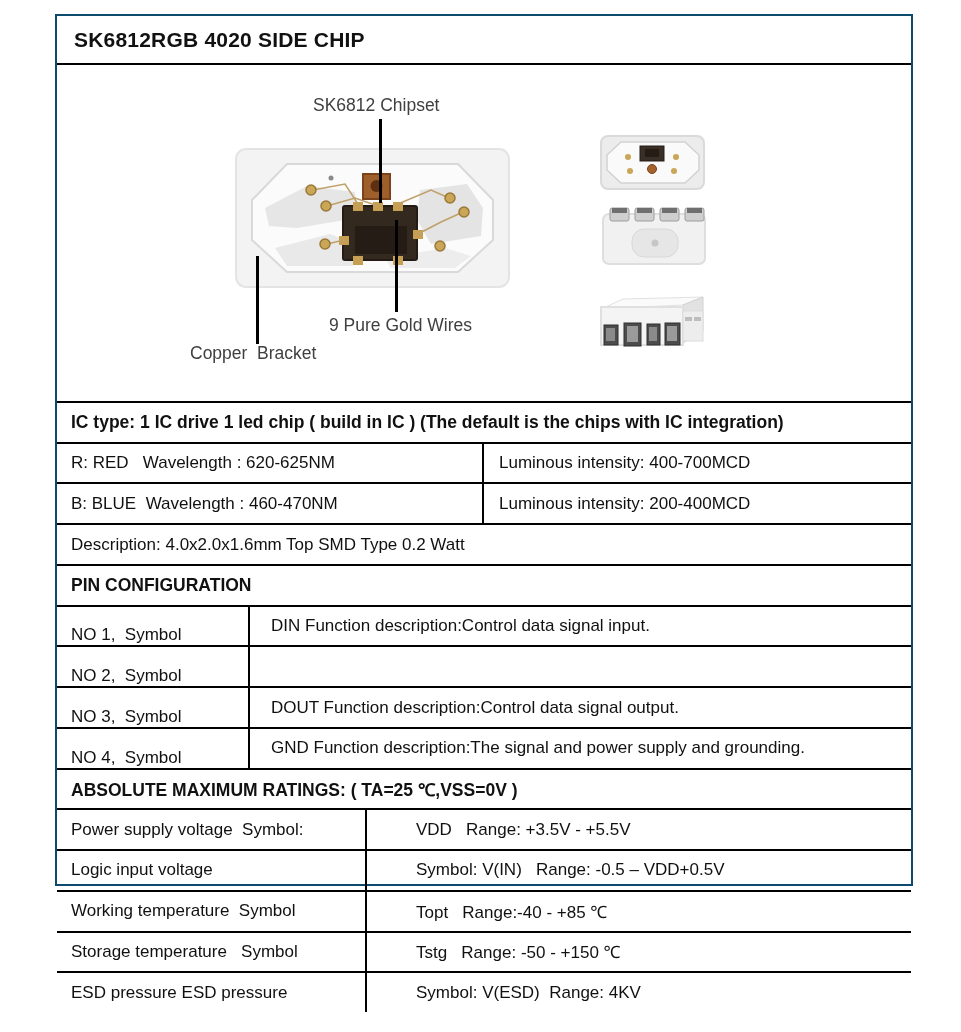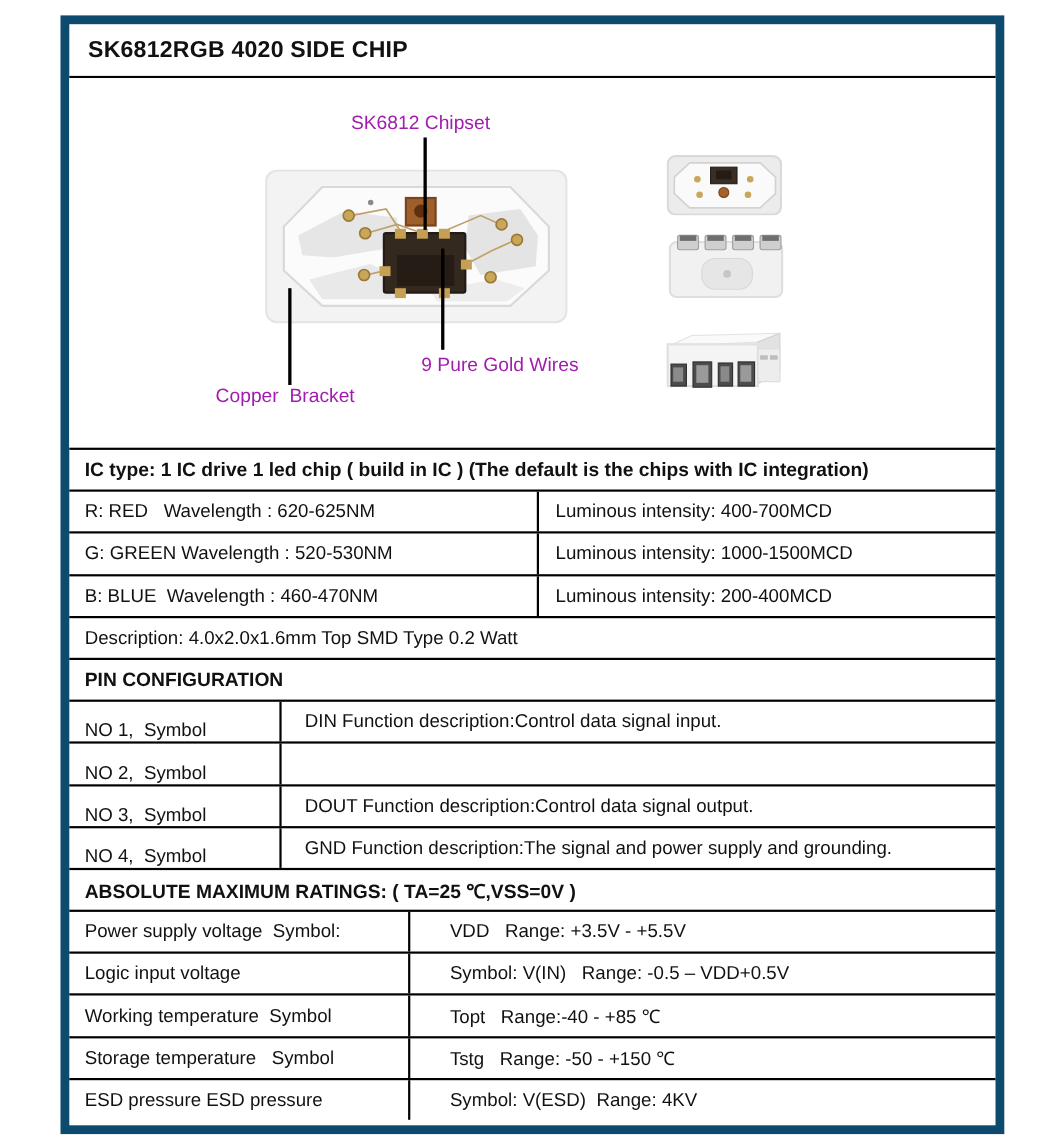--- a/index.html
+++ b/index.html
@@ -1,46 +1,46 @@
 <!DOCTYPE html>
 <html><head>
 <meta charset="utf-8">
 <style>
   html,body{margin:0;padding:0;background:#ffffff;}
   body{width:961px;height:1032px;position:relative;font-family:"Liberation Sans",sans-serif;color:#111;}
-  .doc{position:absolute;left:55px;top:14px;width:858px;height:1017px;border:8px solid #0c4a6e;box-sizing:border-box;background:#fff;}
+  .doc{position:absolute;left:55px;top:14px;width:858px;height:872px;border:2px solid #0c4a6e;box-sizing:border-box;background:#fff;}
   .title-bar{height:49px;border-bottom:2px solid #000;box-sizing:border-box;display:flex;align-items:center;padding-left:17px;}
   .title-bar span{font-size:21px;font-weight:bold;letter-spacing:.2px;white-space:pre;}
   .figure{position:relative;height:338px;border-bottom:2px solid #000;box-sizing:border-box;background:#fff;overflow:hidden;}
-  .lbl{position:absolute;font-size:17.5px;color:#a21caf;white-space:pre;}
+  .lbl{position:absolute;font-size:17.5px;color:#404040;white-space:pre;}
   .callout{position:absolute;width:3px;background:#000;z-index:5;}
   .line-chipset{left:322px;top:54px;height:84px;}
   .line-wires{left:338px;top:155px;height:92px;}
   .line-bracket{left:199px;top:191px;height:88px;}
   .lbl-chipset{left:256px;top:30px;}
-  .lbl-wires{left:272px;top:250px;margin-left:48px;}
+  .lbl-wires{left:272px;top:250px;}
   .lbl-bracket{left:133px;top:278px;}
   .chip-main{position:absolute;left:178px;top:83px;}
   .chip-front{position:absolute;left:543px;top:70px;}
   .chip-back{position:absolute;left:543px;top:140px;}
   .chip-side{position:absolute;left:536px;top:222px;}
   .table{display:flex;flex-direction:column;height:609px;}
   .row{flex:1;border-bottom:2px solid #000;box-sizing:border-box;display:flex;align-items:stretch;}
   .row:last-child{border-bottom:none;}
   .cell{display:flex;align-items:center;font-size:17px;box-sizing:border-box;padding-left:14px;}
   .cell span{white-space:pre;}
   .full .cell{width:100%;}
   .bold .cell span{font-weight:bold;font-size:17.5px;}
   .cell-l{border-right:2px solid #000;}
   .c50 .cell-l{width:427px;flex:none;}
   .c50 .cell-r{flex:1;padding-left:15px;}
   .c22 .cell-l{width:193px;flex:none;align-items:flex-end;}
   .c22 .cell-r{flex:1;padding-left:21px;}
   .c36 .cell-l{width:310px;flex:none;}
-  .c36 .cell-r{flex:1;padding-left:36px;}
+  .c36 .cell-r{flex:1;padding-left:49px;}
 </style>
 </head>
 <body>
 
 <div class="doc">
 
   <div class="title-bar">
     <span>SK6812RGB 4020 SIDE CHIP</span>
   </div>
 
@@ -145,28 +145,20 @@
     <div class="row c50">
       <div class="cell cell-l">
           <span>R: RED   Wavelength : 620-625NM</span>
         </div>
       <div class="cell cell-r">
           <span>Luminous intensity: 400-700MCD</span>
         </div>
     </div>
     <div class="row c50">
       <div class="cell cell-l">
-          <span>G: GREEN Wavelength : 520-530NM</span>
-        </div>
-      <div class="cell cell-r">
-          <span>Luminous intensity: 1000-1500MCD</span>
-        </div>
-    </div>
-    <div class="row c50">
-      <div class="cell cell-l">
           <span>B: BLUE  Wavelength : 460-470NM</span>
         </div>
       <div class="cell cell-r">
           <span>Luminous intensity: 200-400MCD</span>
         </div>
     </div>
 
     <div class="row full">
       <div class="cell">
           <span>Description: 4.0x2.0x1.6mm Top SMD Type 0.2 Watt</span>

